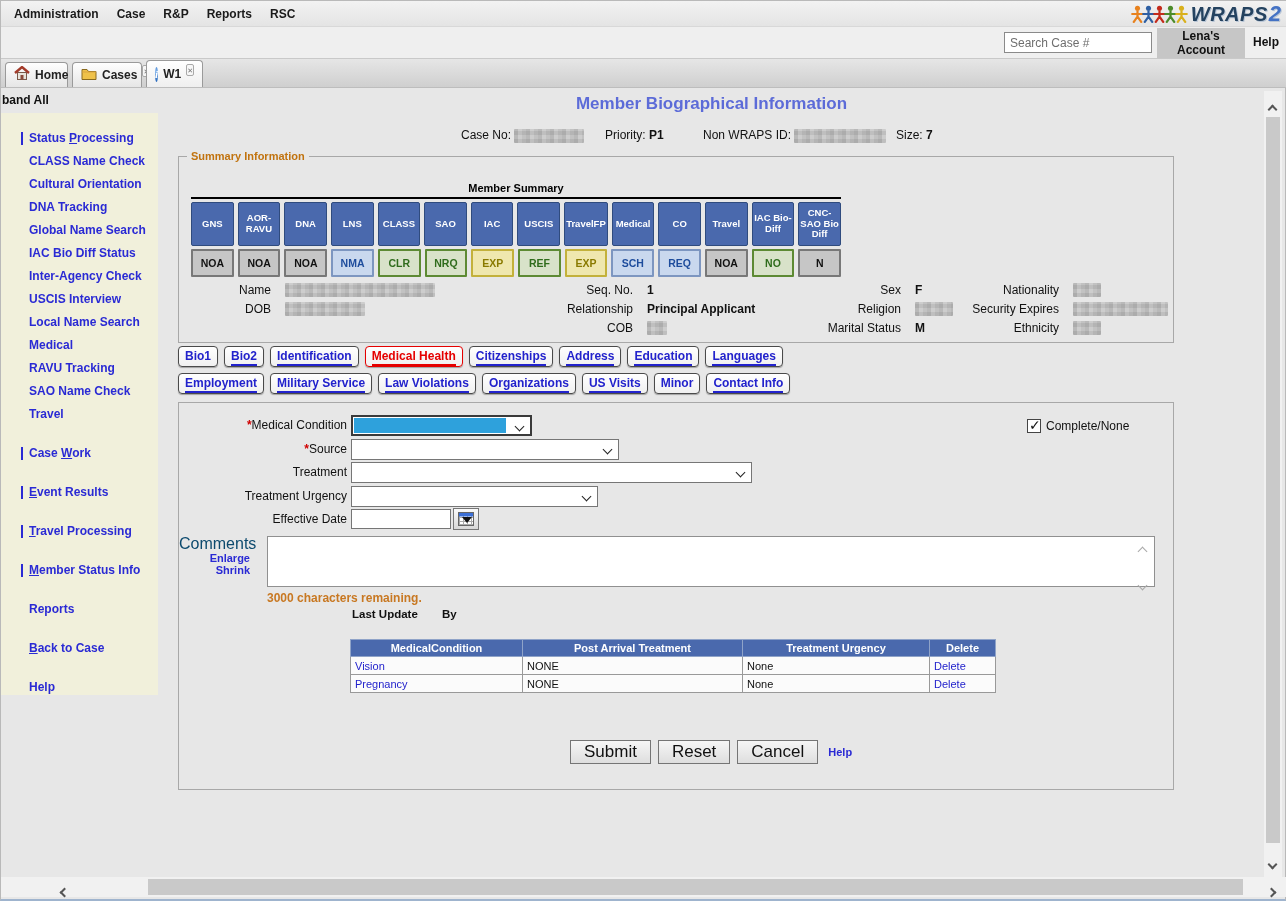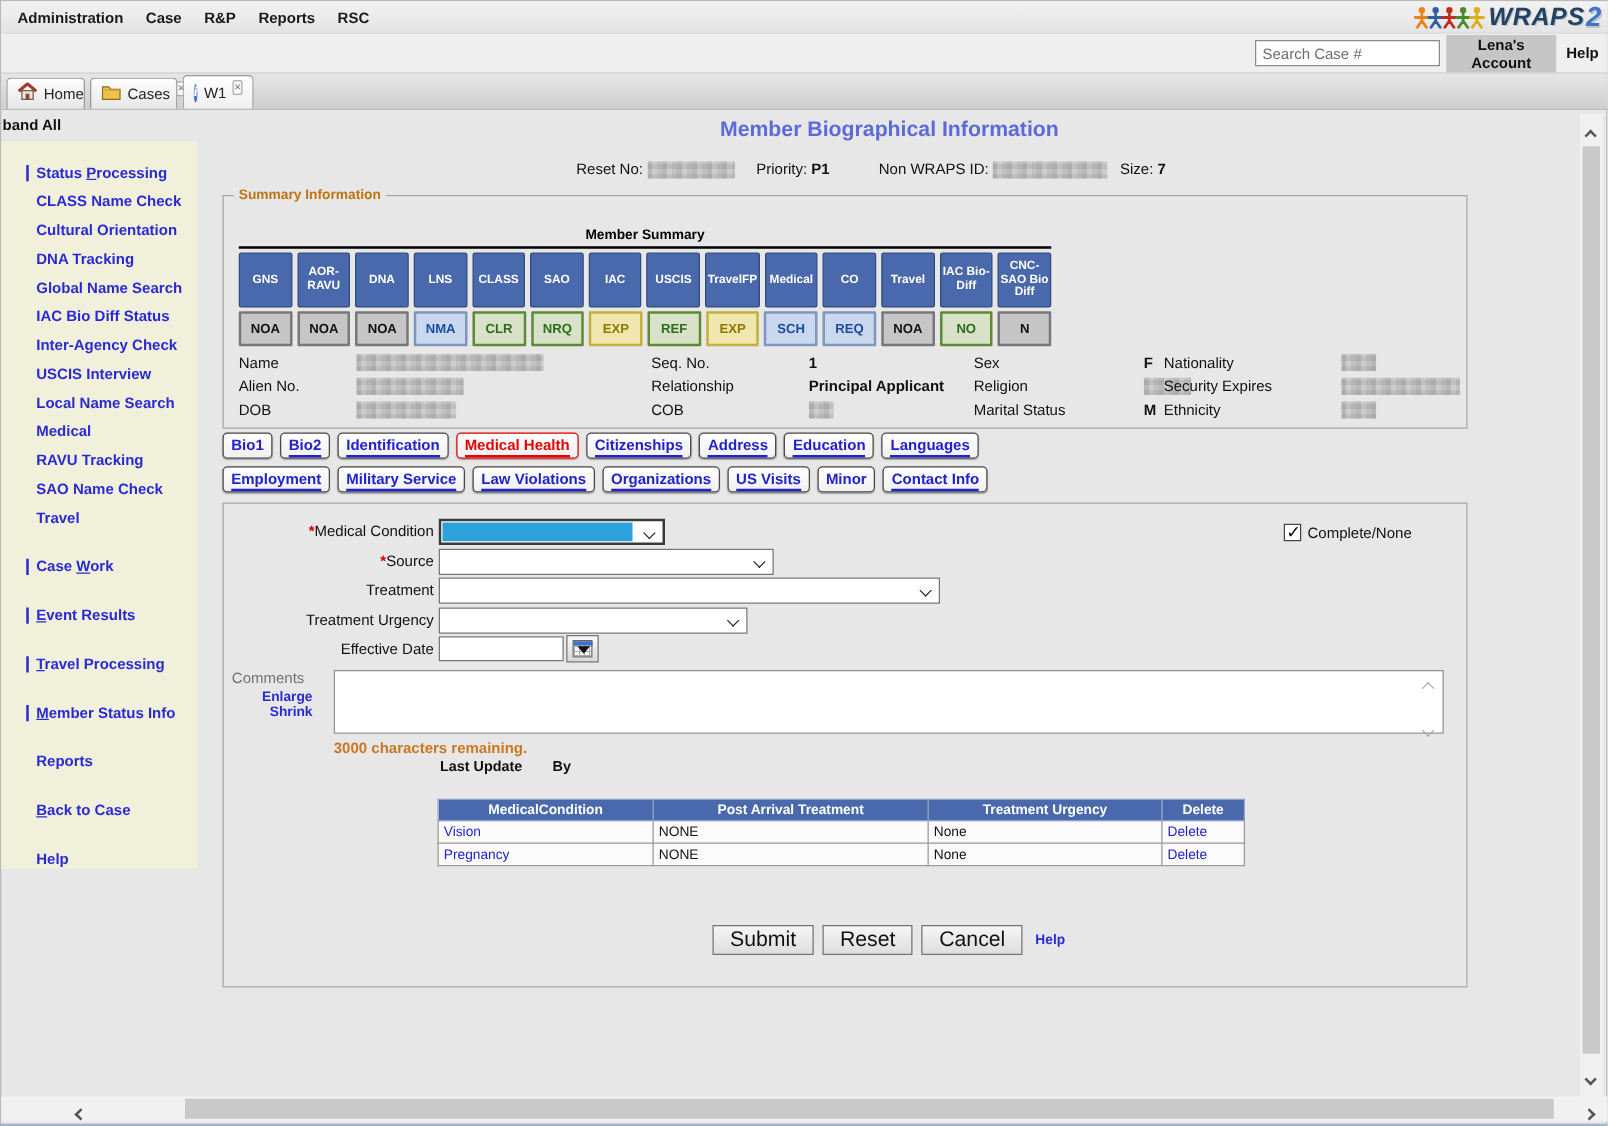--- a/index.html
+++ b/index.html
@@ -18,21 +18,21 @@
 
   
   .toolbar { position:absolute; left:0; top:26px; width:1286px; height:32px; background:#EFEFEF; border-bottom:1px solid #C9C9C9; }
   .search-input { position:absolute; left:1003px; top:5px; width:148px; height:21px; border:1px solid #8A8A8A; font-size:12px; padding:0 5px; color:#222; background:#FFF; }
   .search-input::placeholder { color:#6E6E6E; }
   .account-btn { position:absolute; left:1156px; top:1px; width:88px; height:30px; background:#C6C6C6; border:none; font-size:12px; font-weight:600; color:#111; font-family:inherit; }
   .help-top { position:absolute; left:1252px; top:8px; font-size:12px; font-weight:600; color:#111; }
 
   
   .tabstrip { position:absolute; left:0; top:58px; width:1286px; height:29px; background:linear-gradient(#E6E6E6,#CFCFCF); border-bottom:1px solid #BDBDBD; }
-  .btab { position:absolute; bottom:0; height:25px; border:1px solid #9A9A9A; border-bottom:none; border-radius:4px 4px 0 0; background:linear-gradient(#FEFEFE,#E6E6E6); display:flex; align-items:center; gap:5px; padding:0 8px; font-size:12px; font-weight:400; color:#222; }
+  .btab { position:absolute; bottom:0; height:25px; border:1px solid #9A9A9A; border-bottom:none; border-radius:4px 4px 0 0; background:linear-gradient(#FEFEFE,#E6E6E6); display:flex; align-items:center; gap:5px; padding:0 8px; font-size:12px; font-weight:700; color:#222; }
   .btab.active { background:linear-gradient(#FFFFFF,#EFEFEF); height:27px; }
   .tab-home { left:4px; width:63px; }
   .tab-cases { left:71px; width:70px; }
   .tab-w1 { left:145px; width:57px; }
   .closebox { width:12px; height:12px; border:1px solid #A9A9A9; border-radius:2px; background:#F7F7F7; display:inline-flex; align-items:center; justify-content:center; margin-top:-8px; }
   .closebox::after { content:"\2715"; font-size:7px; color:#777; line-height:1; }
   .info-ic { width:15px; height:15px; border-radius:50%; background:radial-gradient(circle at 35% 30%, #7FB2EC, #1F62B8); display:inline-flex; align-items:center; justify-content:center; }
   .info-ic::after { content:"i"; color:#FFF; font-family:"Liberation Serif",serif; font-style:italic; font-weight:bold; font-size:11px; line-height:1; }
 
   
@@ -65,21 +65,21 @@
   .msum-status .scell { flex:1; height:28px; font-size:10.5px; font-weight:bold; display:flex; align-items:center; justify-content:center; border-radius:1px; }
   .st-gray { background:#C6C6C6; border:2px solid #787878; color:#111; }
   .st-blue { background:#C9D8EE; border:2px solid #7D96C0; color:#1D4C9C; }
   .st-green { background:#D8E2C9; border:2px solid #5D8A33; color:#2F6C1C; }
   .st-yellow { background:#EFE7AE; border:2px solid #C3B13B; color:#8A7A00; }
 
   .details { position:absolute; left:12px; top:118px; right:12px; height:64px; font-size:12px; }
   .dcol { position:absolute; top:0; }
   .dcol1 { left:0; } .dcol2 { left:330px; } .dcol3 { left:588px; } .dcol4 { left:740px; }
   .drow { display:flex; align-items:center; height:19px; }
-  .dlabel { display:inline-block; text-align:left; color:#111; margin-right:14px; }
+  .dlabel { display:inline-block; text-align:right; color:#111; margin-right:14px; }
   .dcol1 .dlabel { width:80px; } .dcol2 .dlabel { width:112px; } .dcol3 .dlabel { width:122px; } .dcol4 .dlabel { width:128px; }
   .dval { font-weight:bold; color:#111; white-space:nowrap; }
 
   
   .mtabs { position:absolute; left:20px; display:flex; gap:6px; }
   .mtabs-row1 { top:258px; } .mtabs-row2 { top:285px; }
   .mtab { border:1px solid #4A4A4A; border-radius:4px; background:linear-gradient(#FFFFFF,#F0F0F0); box-shadow:0 1px 1px rgba(0,0,0,0.3); padding:2px 6px 3px; font-size:12px; font-weight:bold; color:#2222CC; cursor:pointer; white-space:nowrap; }
   .mtab .mtab-label { padding-bottom:1px; }
   .mt-under .mtab-label { border-bottom:2px solid currentColor; }
   .mt-active { color:#E50000; border-color:#E50000; }
@@ -103,21 +103,21 @@
   .cal-ic { position:relative; width:16px; height:14px; background:
       linear-gradient(#3B6FD6,#3B6FD6) 0 0/16px 3.5px no-repeat,
       repeating-linear-gradient(90deg,#AAA 0 1px,transparent 1px 4px),
       repeating-linear-gradient(0deg,#AAA 0 1px,transparent 1px 3.5px),
       #FFF; border:1px solid #666; }
   .cal-ic::after { content:""; position:absolute; left:3px; top:4px; border-left:5px solid transparent; border-right:5px solid transparent; border-top:6px solid #111; }
   .complete { position:absolute; left:826px; top:16px; display:flex; align-items:center; gap:5px; font-size:12px; color:#111;padding-left:22px; }
   .chk { width:14px; height:14px; background:#FFF; border:1.5px solid #444; position:relative; }
   .chk-true::after { content:"\2713"; position:absolute; left:1px; top:-3px; font-size:14px; font-weight:bold; color:#111; }
 
-  .comments-label { position:absolute; left:0; top:132px; width:71px; text-align:center; font-size:12px; color:#737373; }
+  .comments-label { position:absolute; left:0; top:132px; width:71px; text-align:left; font-size:16px; color:#0c4a6e; }
   .enlarge-shrink { position:absolute; left:0; top:149px; width:71px; text-align:right; font-size:11px; font-weight:bold; color:#2A2AD4; }
   .enlarge-shrink span { cursor:pointer; }
   .comments-box { position:absolute; left:88px; top:133px; width:888px; height:51px; border:1px solid #909090; background:#FFF; resize:none; font-family:inherit; font-size:12px; padding:2px 18px 2px 4px; }
   .ta-arrow { position:absolute; color:#AAA; }
   .ta-up { left:960px; top:138px; }
   .ta-down { left:960px; top:172px; }
   .ta-arrow .chv { border-color:#A9A9A9; }
   .chars-remaining { position:absolute; left:88px; top:188px; font-size:12px; font-weight:bold; color:#C87822; }
   .lu-label { position:absolute; top:205px; font-size:11.5px; font-weight:bold; color:#111; }
   .lu1 { left:173px; } .lu2 { left:263px; }
@@ -238,21 +238,21 @@
       <div class="side-item gap"><span>Reports</span></div>
       <div class="side-item gap"><span class="side-key">B</span><span>ack to Case</span></div>
       <div class="side-item gap"><span>Help</span></div>
     </div>
   </div>
 
   <div class="main">
     <div class="page-title">Member Biographical Information</div>
 
     <div class="case-info">
-      <span class="ci" style="left:303px"><span>Reset No:</span> <span class="redact" style="width:70px"></span></span>
+      <span class="ci" style="left:303px"><span>Case No:</span> <span class="redact" style="width:70px"></span></span>
       <span class="ci" style="left:447px"><span>Priority:</span> <b>P1</b></span>
       <span class="ci" style="left:545px"><span>Non WRAPS ID:</span> <span class="redact" style="width:92px"></span></span>
       <span class="ci" style="left:738px"><span>Size:</span> <b>7</b></span>
     </div>
 
     <fieldset class="summary-fs">
       <legend>Summary Information</legend>
 
       <div class="msum">
         <div class="msum-title">Member Summary</div>
@@ -288,24 +288,20 @@
           <div class="scell st-green">NO</div>
           <div class="scell st-gray">N</div>
         </div>
       </div>
 
       <div class="details">
         <div class="dcol dcol1">
           <div class="drow">
               <span class="dlabel">Name</span>
               <span class="redact" style="width:150px"></span>
-            </div>
-          <div class="drow">
-              <span class="dlabel">Alien No.</span>
-              <span class="redact" style="width:86px"></span>
             </div>
           <div class="drow">
               <span class="dlabel">DOB</span>
               <span class="redact" style="width:80px"></span>
             </div>
         </div>
         <div class="dcol dcol2">
           <div class="drow">
               <span class="dlabel">Seq. No.</span>
               <span class="dval">1</span>

